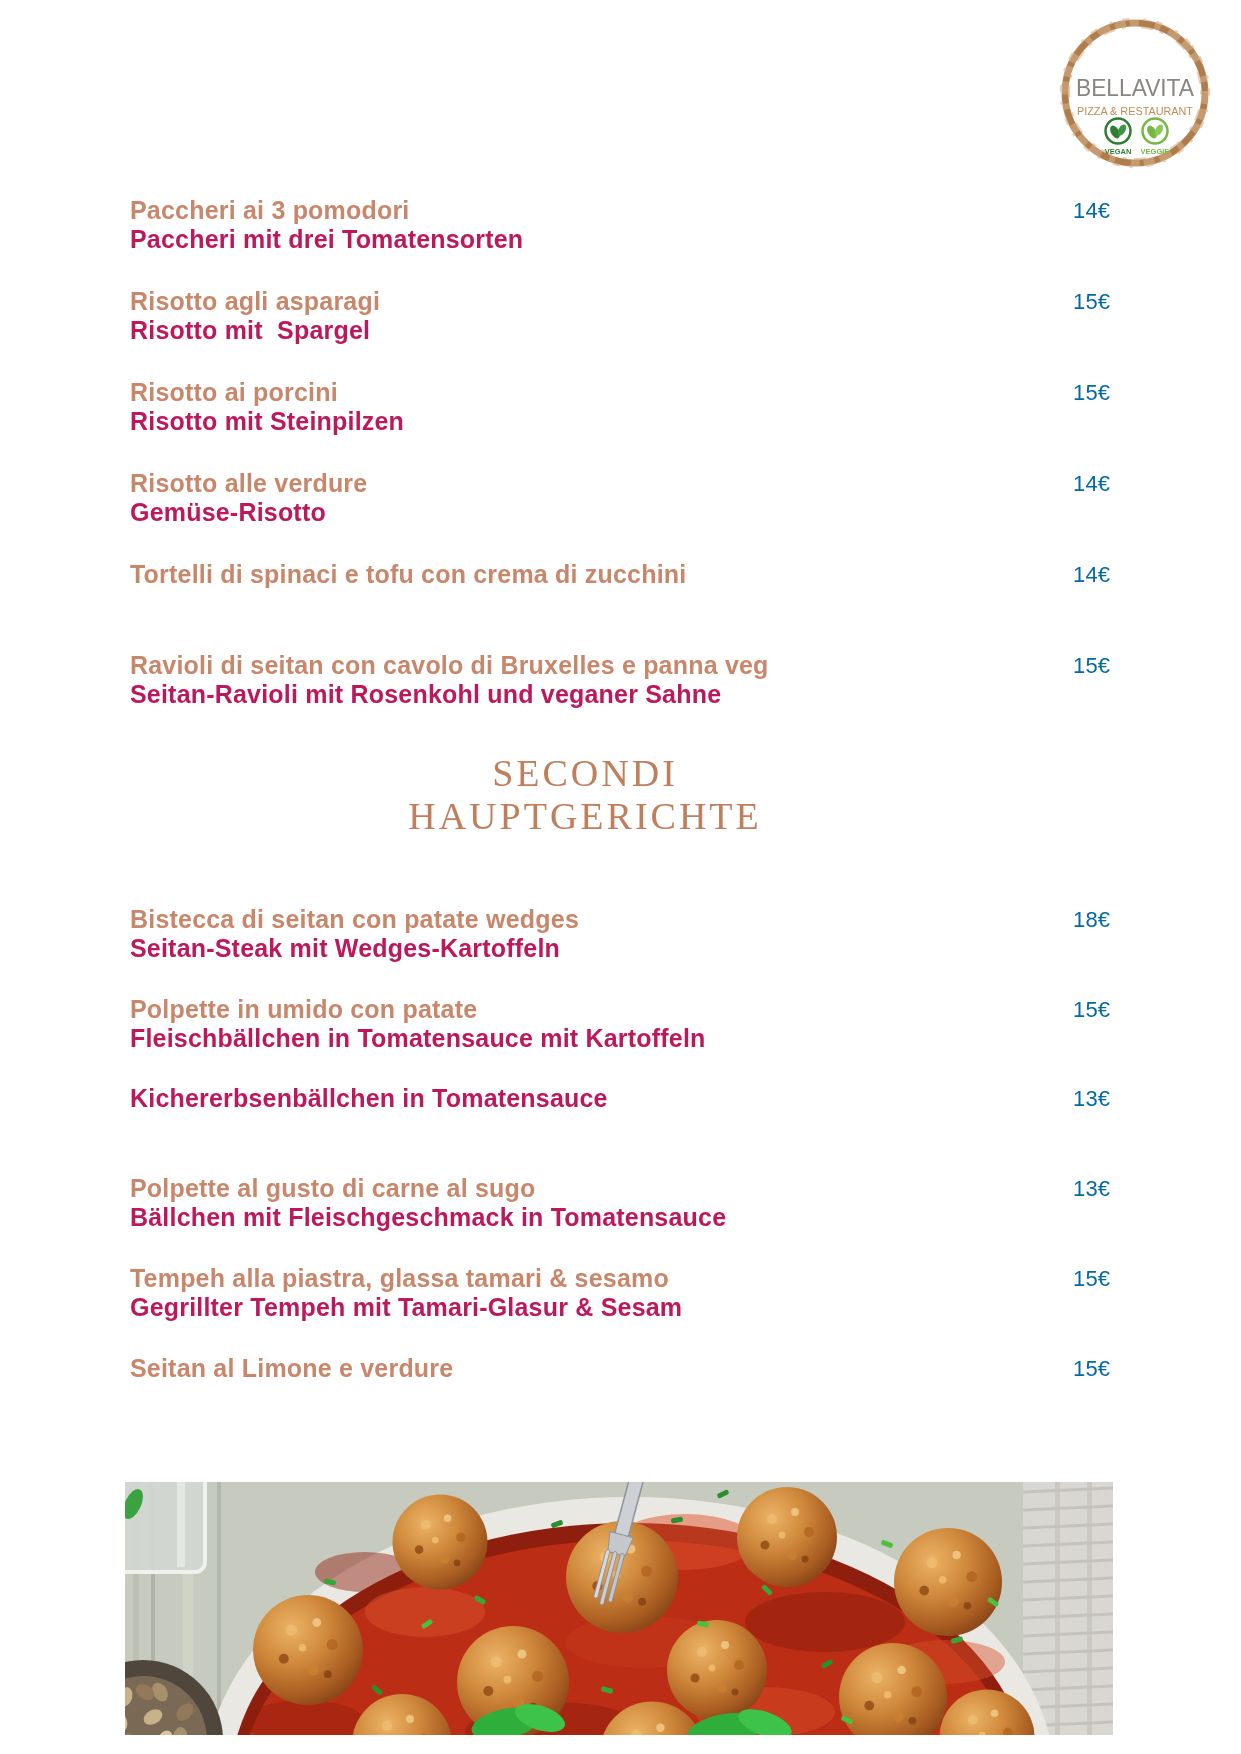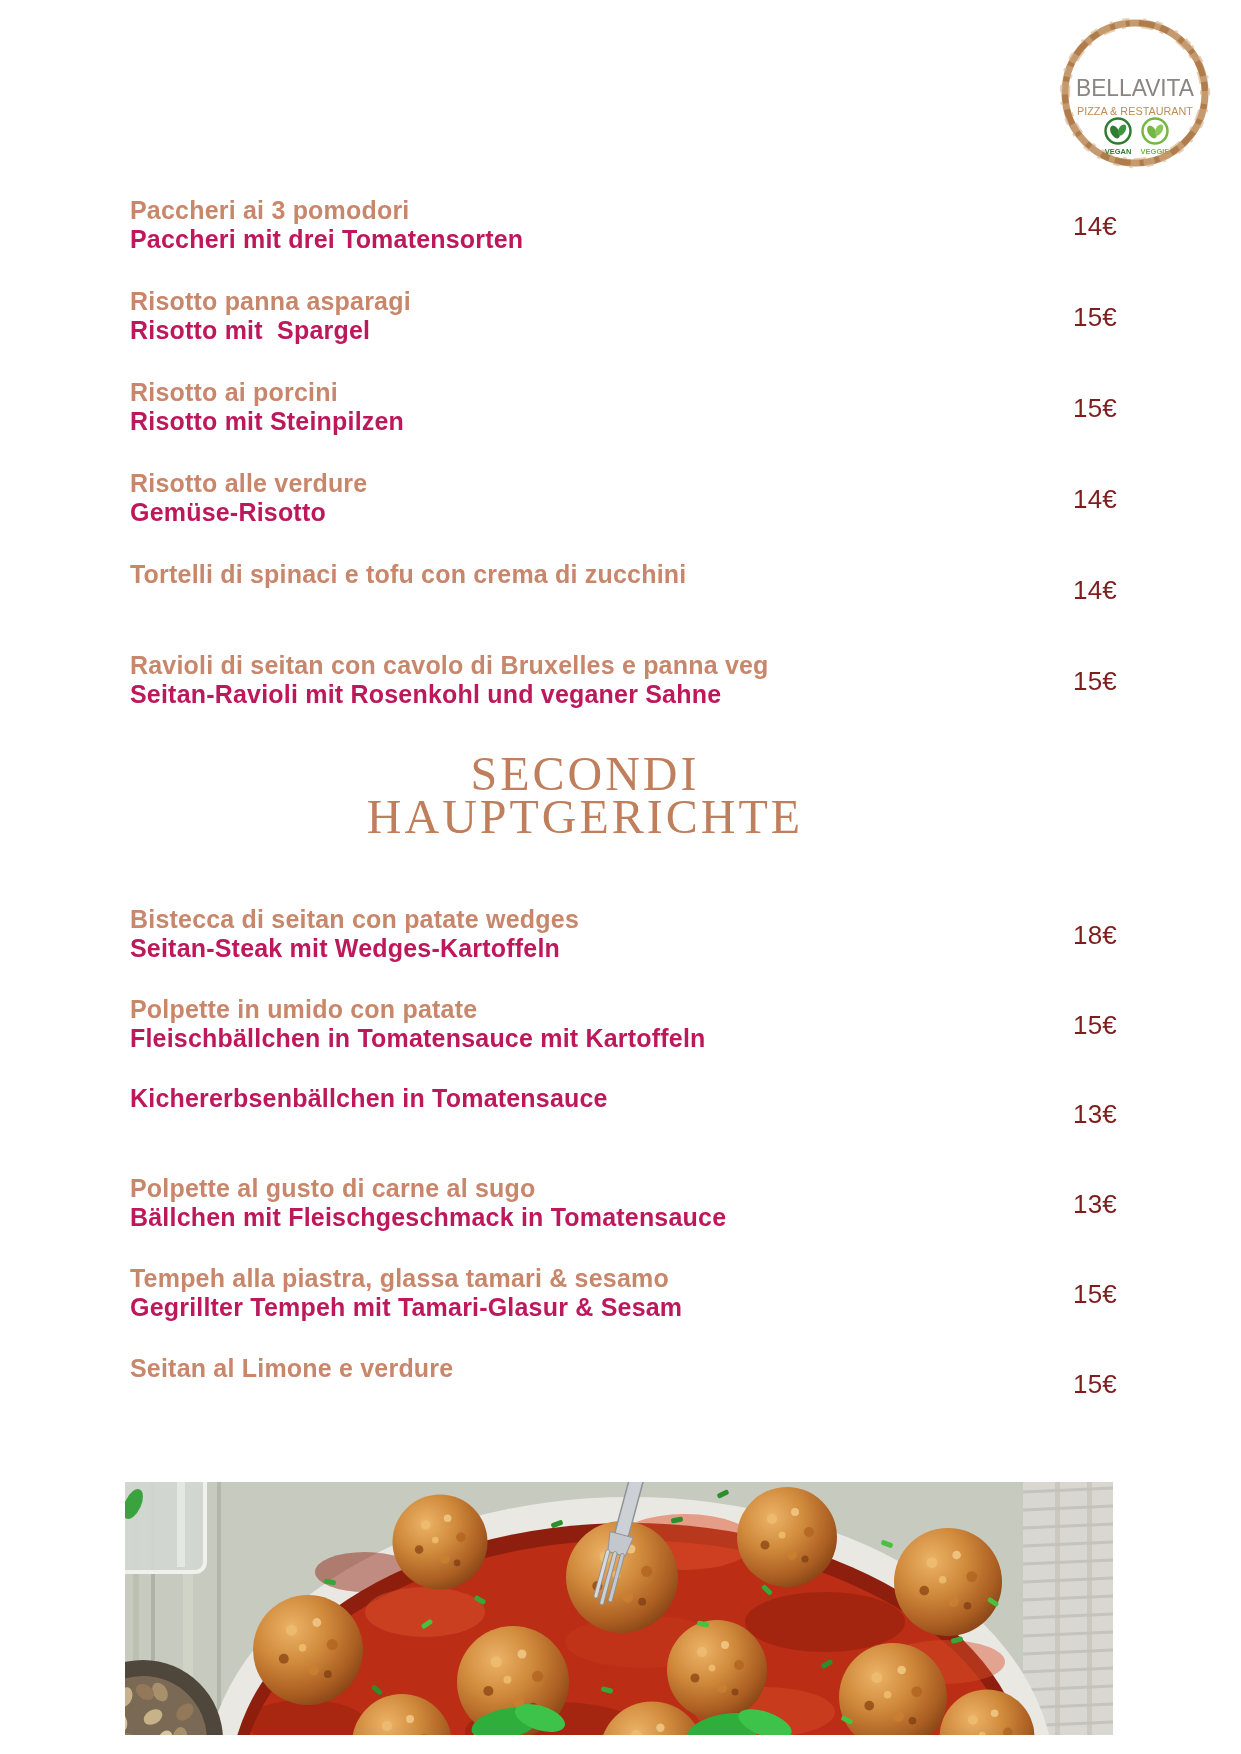--- a/index.html
+++ b/index.html
@@ -22,34 +22,34 @@
     color:#c8866a;
     font-size:25px;
     line-height:29px;
     letter-spacing:0.2px;
   }
   .menu-item .line{white-space:pre-wrap;font-weight:bold;}
   .menu-item .line.de{color:#be185d;}
   .menu-item .price{
     position:absolute;
     left:943px;
-    top:16px;
-    color:#7f1d1d;
-    font-size:26px;
+    top:0;
+    color:#0369a1;
+    font-size:22px;
   }
   
   .section-heading{
     position:absolute;
     left:125px;
     top:752px;
     width:920px;
     text-align:center;
     font-family:"Liberation Serif", serif;
     color:#bf7e5c;
-    font-size:48px;
+    font-size:38px;
     line-height:43px;
     letter-spacing:3px;
   }
   
   .dish-photo{
     position:absolute;
     left:125px;
     top:1482px;
     width:988px;
     height:253px;
@@ -92,21 +92,21 @@
       </g>
     </svg>
   </div>
 
   <div class="menu-item" style="top:196px">
     <div class="line it">Paccheri ai 3 pomodori</div>
     <div class="line de">Paccheri mit drei Tomatensorten</div>
     <span class="price">14€</span>
   </div>
   <div class="menu-item" style="top:287px">
-    <div class="line it">Risotto panna asparagi</div>
+    <div class="line it">Risotto agli asparagi</div>
     <div class="line de">Risotto mit  Spargel</div>
     <span class="price">15€</span>
   </div>
   <div class="menu-item" style="top:378px">
     <div class="line it">Risotto ai porcini</div>
     <div class="line de">Risotto mit Steinpilzen</div>
     <span class="price">15€</span>
   </div>
   <div class="menu-item" style="top:469px">
     <div class="line it">Risotto alle verdure</div>

